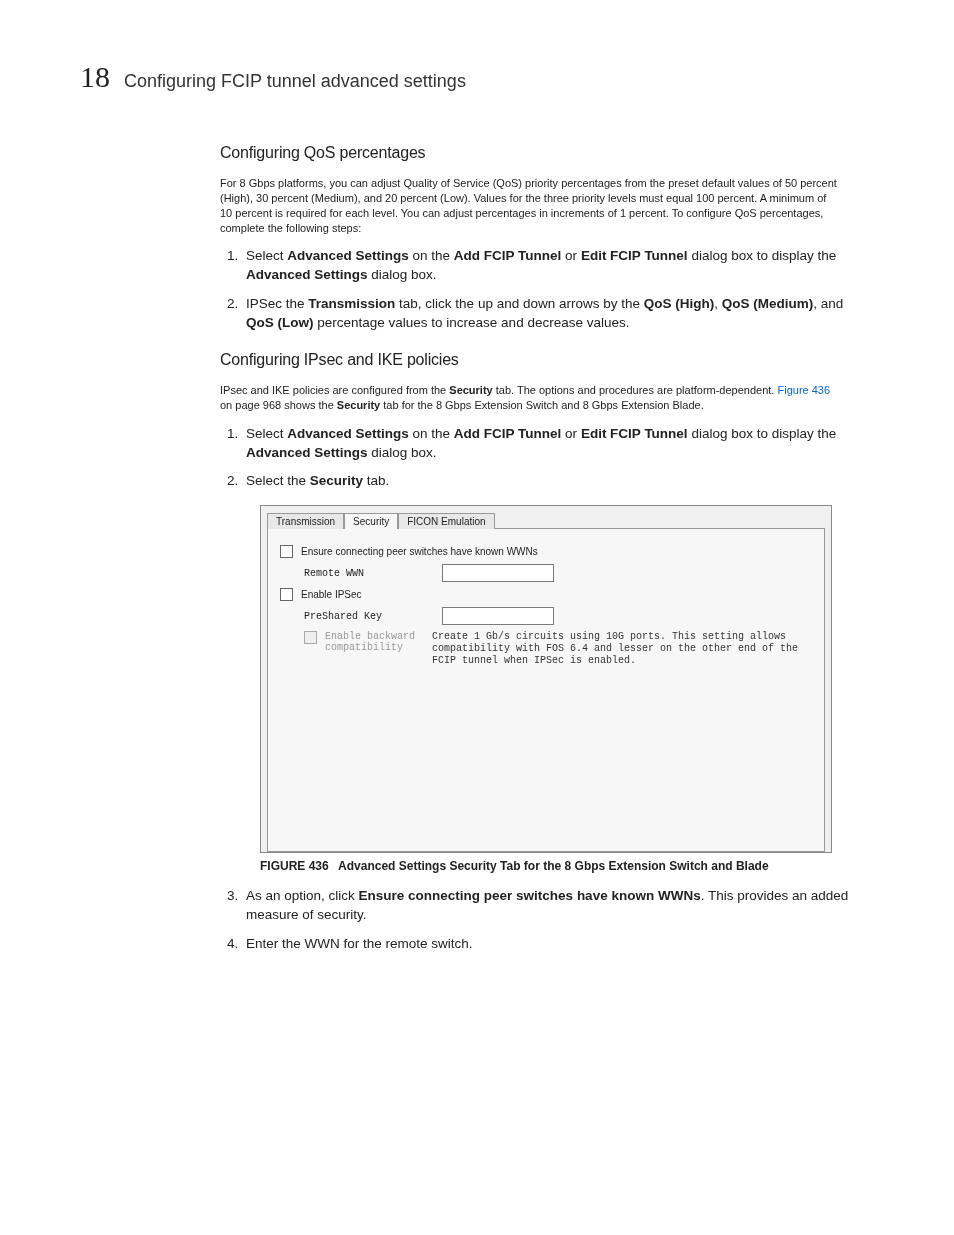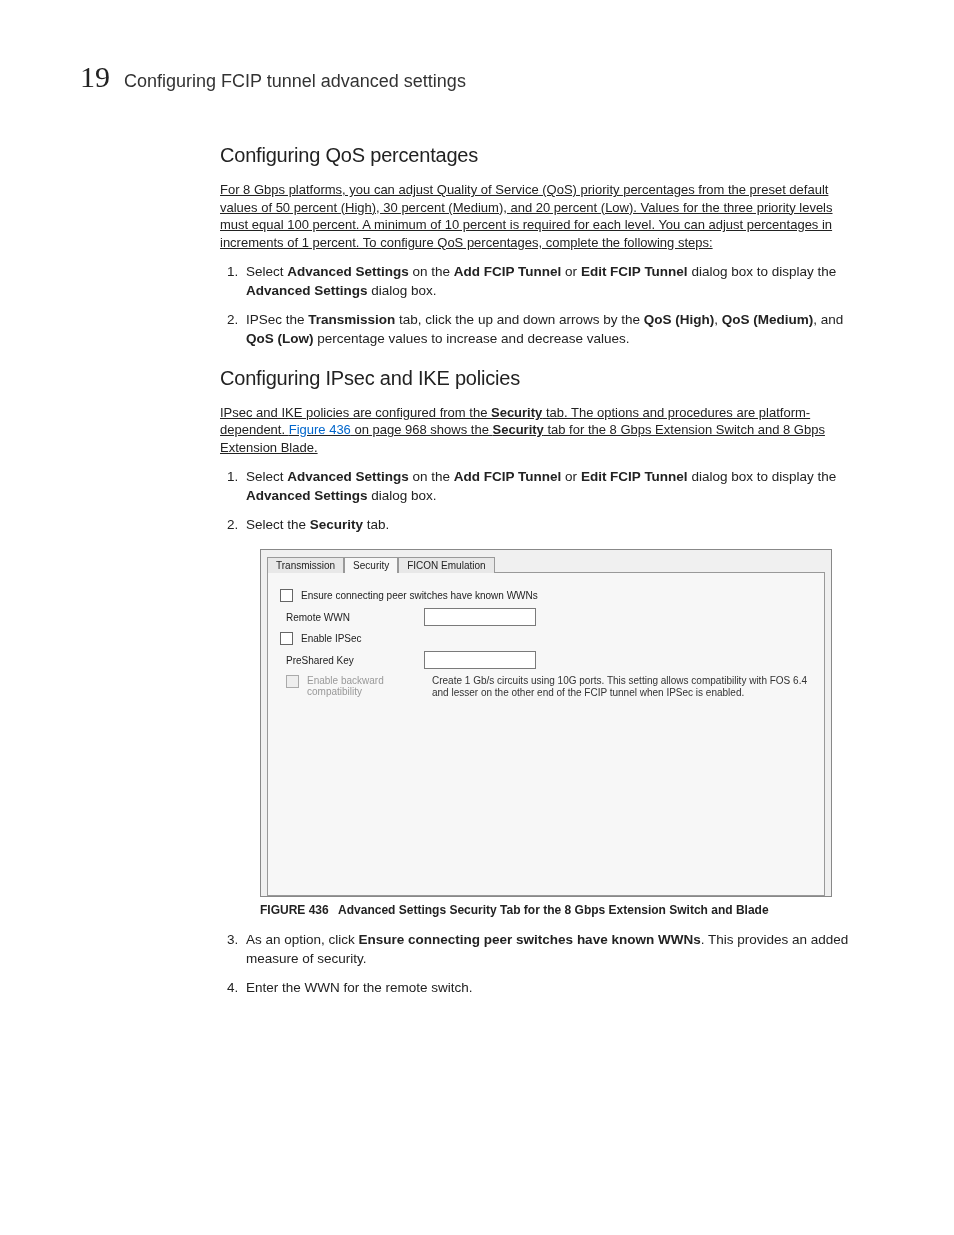--- a/index.html
+++ b/index.html
@@ -32,29 +32,28 @@
     color: #333;
   }
   .content {
     margin-left: 140px;
     margin-right: 20px;
   }
   h2.sec {
     font-family: Arial, Helvetica, sans-serif;
     font-weight: 400;
     font-stretch: condensed;
-    font-size: 20px;
+    font-size: 16px;
     margin: 0 0 14px 0;
     letter-spacing: -0.2px;
   }
   p.body {
-    font-size: 13px;
+    font-size: 11px;
     line-height: 1.35;
     margin: 0 15px 12px 0;
-    text-decoration: underline;
   }
   ol.steps {
     font-size: 13.5px;
     line-height: 1.4;
     padding-left: 22px;
     margin: 0 0 14px 0;
   }
   ol.steps li {
     margin-bottom: 10px;
     padding-left: 4px;
@@ -111,21 +110,21 @@
   .cb {
     width: 11px; height: 11px;
     border: 1px solid #666;
     background: #fff;
     display: inline-block;
     flex: 0 0 auto;
   }
   .cb.disabled { border-color: #aaa; background: #eee; }
   .lbl { }
   .lbl.disabled { color: #999; }
-  .indent { margin-left: 6px; }
+  .indent { margin-left: 24px; font-family: Liberation Mono, monospace; }
   .field {
     width: 110px; height: 16px;
     border: 1px solid #7a7a7a;
     background: #fff;
   }
   .desc {
     font-size: 10px;
     color: #333;
     max-width: 380px;
     line-height: 1.2;
@@ -155,21 +154,21 @@
     text-transform: uppercase;
     margin-right: 6px;
   }
   .figcap .ftitle { font-weight: 700; }
 </style>
 </head>
 <body>
 
 <div class="page">
   <div class="topline">
-    <span class="chapnum">19</span>
+    <span class="chapnum">18</span>
     <span class="runhead">Configuring FCIP tunnel advanced settings</span>
   </div>
 
   <div class="content">
 
     <h2 class="sec">Configuring QoS percentages</h2>
     <p class="body">For 8 Gbps platforms, you can adjust Quality of Service (QoS) priority percentages from the preset default values of 50 percent (High), 30 percent (Medium), and 20 percent (Low). Values for the three priority levels must equal 100 percent. A minimum of 10 percent is required for each level. You can adjust percentages in increments of 1 percent. To configure QoS percentages, complete the following steps:</p>
     <ol class="steps">
       <li>
         <span>Select </span><span class="b">Advanced Settings</span><span> on the </span><span class="b">Add FCIP Tunnel</span><span> or </span><span class="b">Edit FCIP Tunnel</span><span> dialog box to display the </span><span class="b">Advanced Settings</span><span> dialog box.</span>

